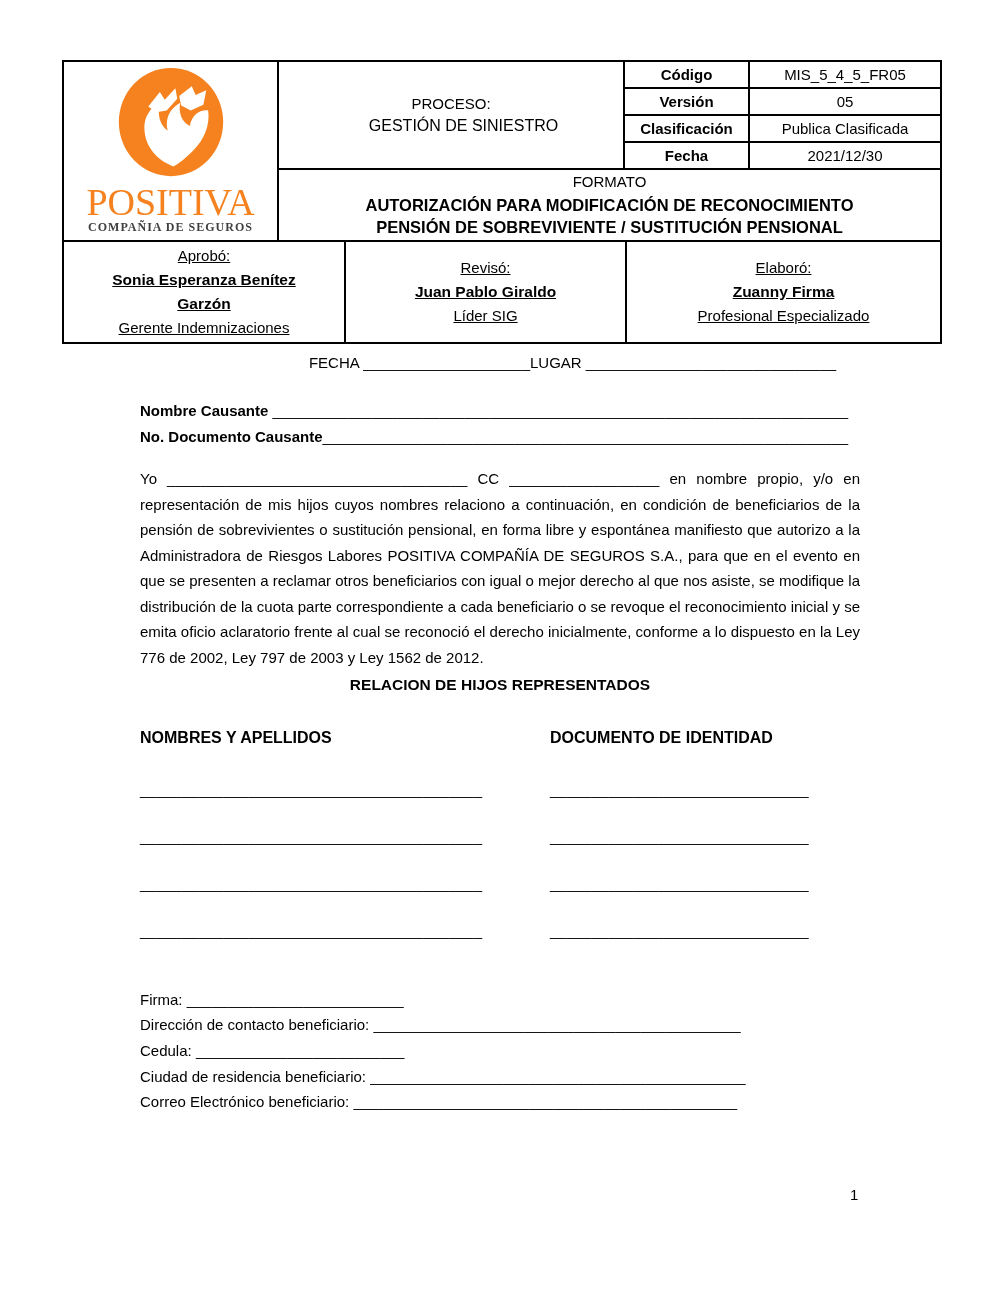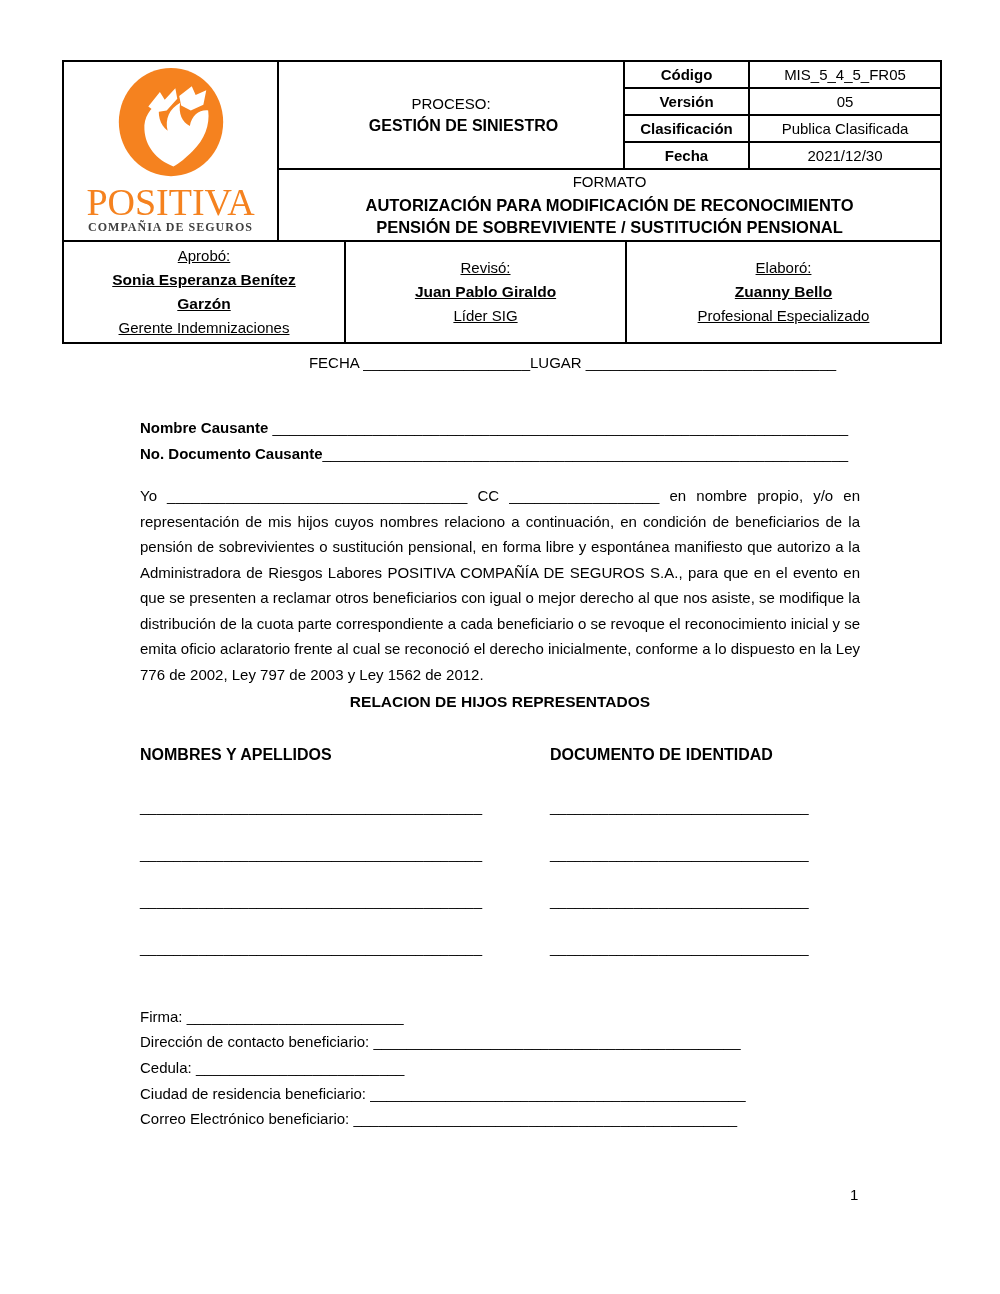--- a/index.html
+++ b/index.html
@@ -36,41 +36,41 @@
     font-size:38px; line-height:36px;
     color:#F5821F; letter-spacing:0px; font-weight:normal;
   }
   .brand-tagline {
     font-family:"Liberation Serif", serif;
     font-size:12px; line-height:14px;
     color:#404040; letter-spacing:1px; font-weight:bold;
   }
 
   .proceso-cell { font-size:15px; line-height:22px;border-radius:20px; }
-  .proceso-name { font-weight:bold; font-size:16px;margin-left:25px; }
+  .proceso-name { font-weight:normal; font-size:16px;margin-left:25px; }
 
   .formato-cell { font-size:15px; line-height:22.5px; }
   .formato-title { font-weight:bold; font-size:16.5px; }
 
   .t-signoff { margin-top:-2px;text-decoration:underline; }
   .t-signoff col.c-s1 { width:282px; }
   .t-signoff col.c-s2 { width:281px; }
   .t-signoff col.c-s3 { width:315px; }
   .t-signoff tr { height:98px; }
   .signoff-cell { font-size:15px; line-height:24px; padding:2px 20px; }
   .signoff-name { font-weight:bold; font-size:15.5px; }
 
   
   .body { position:absolute; left:140px; top:350px; width:720px; font-size:15px; }
 
   .row-fecha { display:flex; line-height:26px; }
   .fecha-group { width:390px;text-align:right; }
   .blank-line { white-space:nowrap; letter-spacing:0; }
 
-  .causante-block { margin-top:39px; line-height:25.5px; }
+  .causante-block { margin-top:22px; line-height:25.5px; }
   .causante-block .lbl { font-weight:bold; }
 
   .paragraph { margin-top:17px; text-align:justify; line-height:25.5px; }
 
   .section-title { margin-top:2px; line-height:25.5px; text-align:center; font-weight:bold; font-size:15.5px; }
 
   .cols-header { display:flex; margin-top:27px; line-height:26px; font-weight:bold; font-size:16px;align-items:flex-end; }
   .cols-header .col-left { width:410px; }
 
   .child-row { display:flex; height:47px; align-items:flex-end; }
@@ -151,21 +151,21 @@
           <div class="signoff-name">Sonia Esperanza Benítez Garzón</div>
           <div>Gerente Indemnizaciones</div>
         </td>
         <td class="signoff-cell">
           <div>Revisó:</div>
           <div class="signoff-name">Juan Pablo Giraldo</div>
           <div>Líder SIG</div>
         </td>
         <td class="signoff-cell">
           <div>Elaboró:</div>
-          <div class="signoff-name">Zuanny Bello</div>
+          <div class="signoff-name">Zuanny Firma</div>
           <div>Profesional Especializado</div>
         </td>
       </tr>
     </tbody>
       </table>
   </div>
 
   <div class="body">
 
     <div class="row-fecha">

